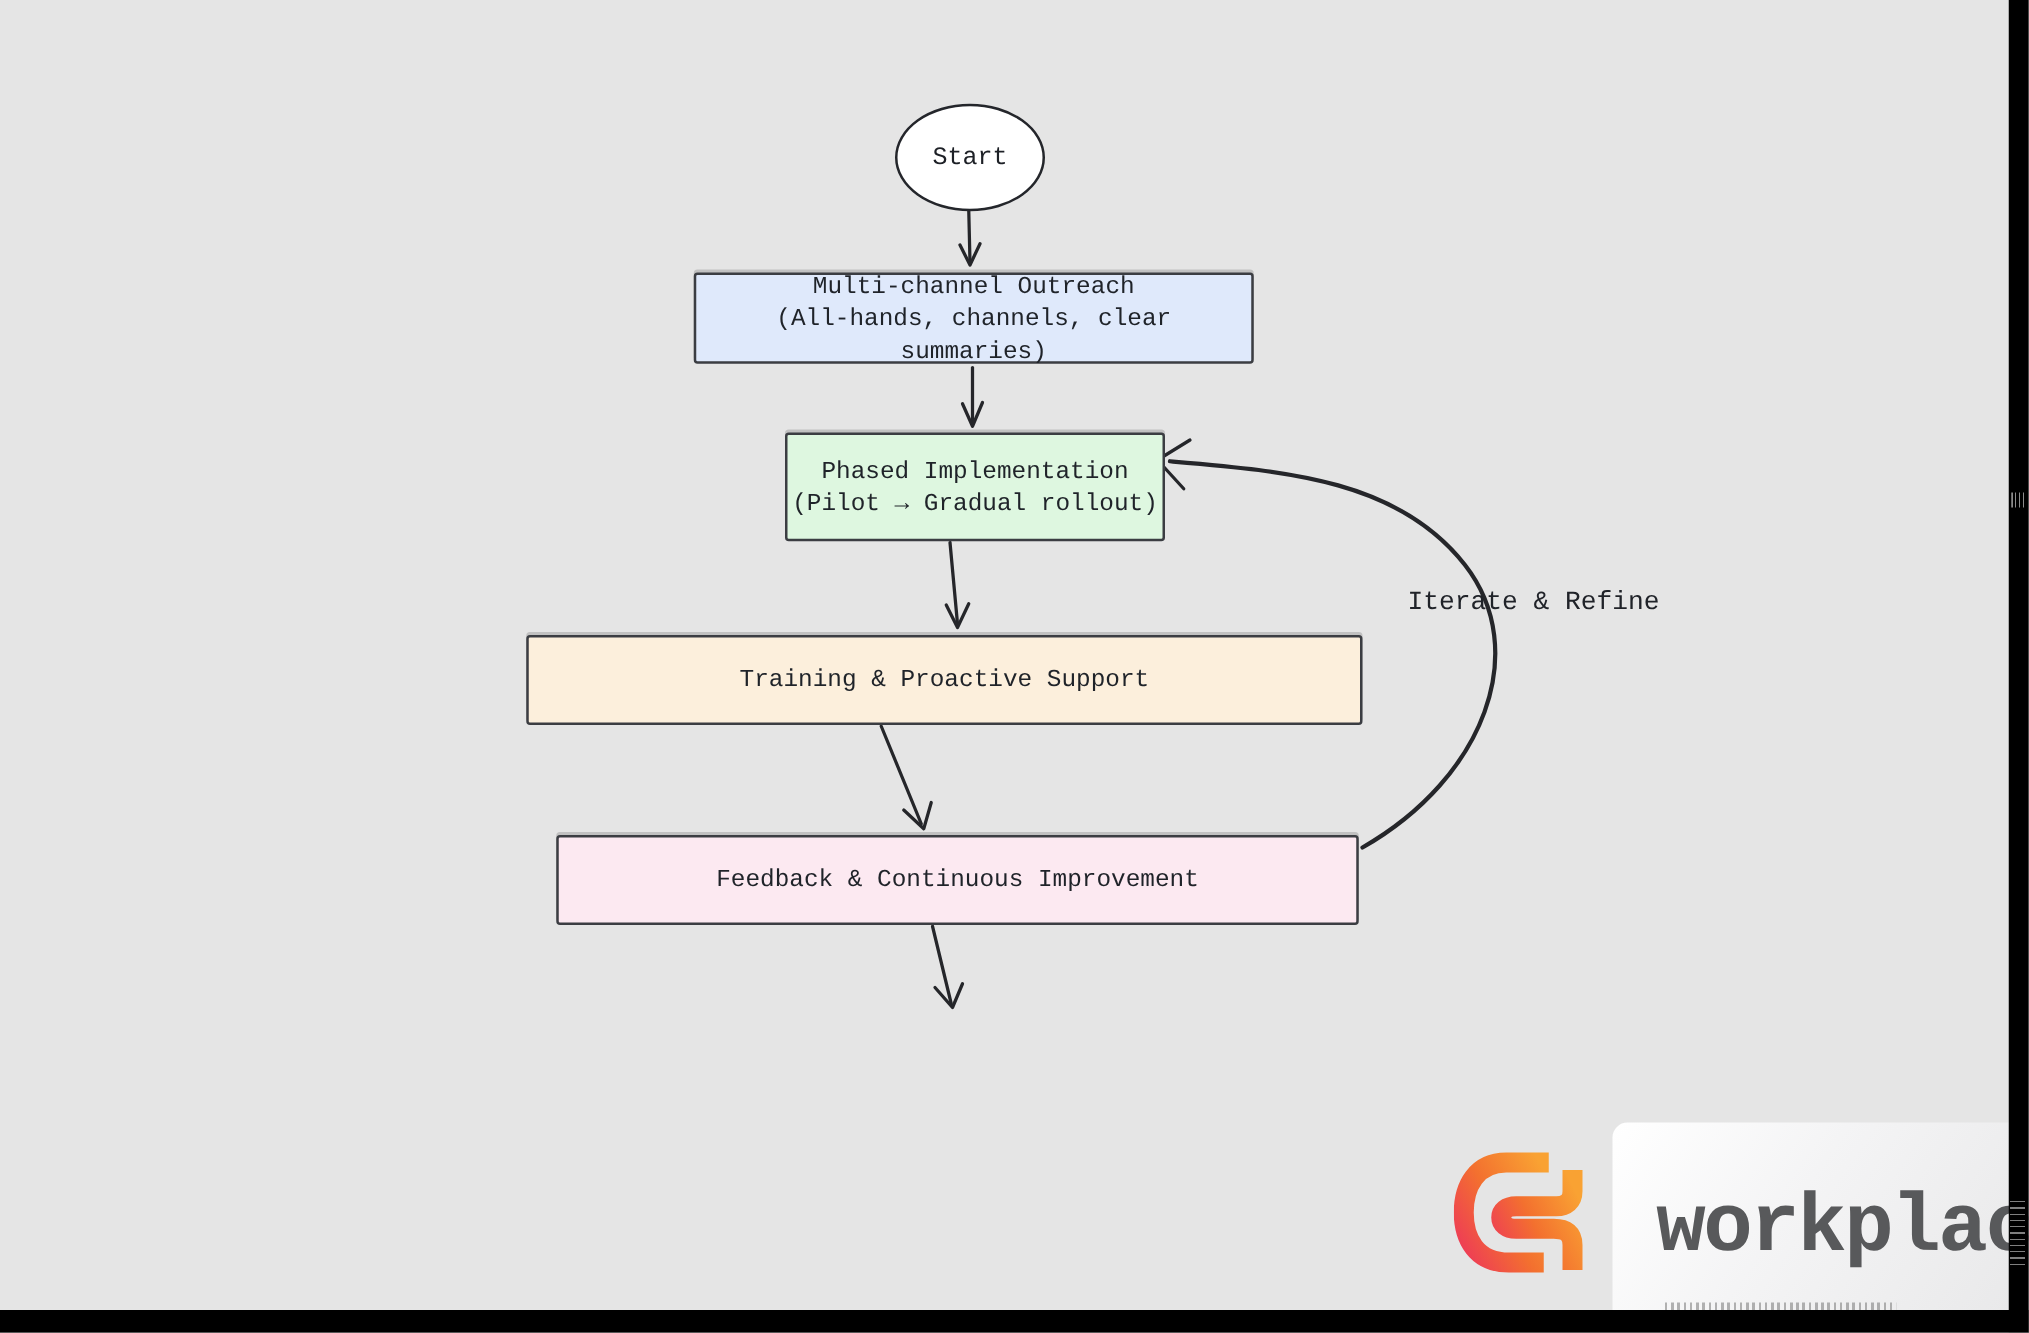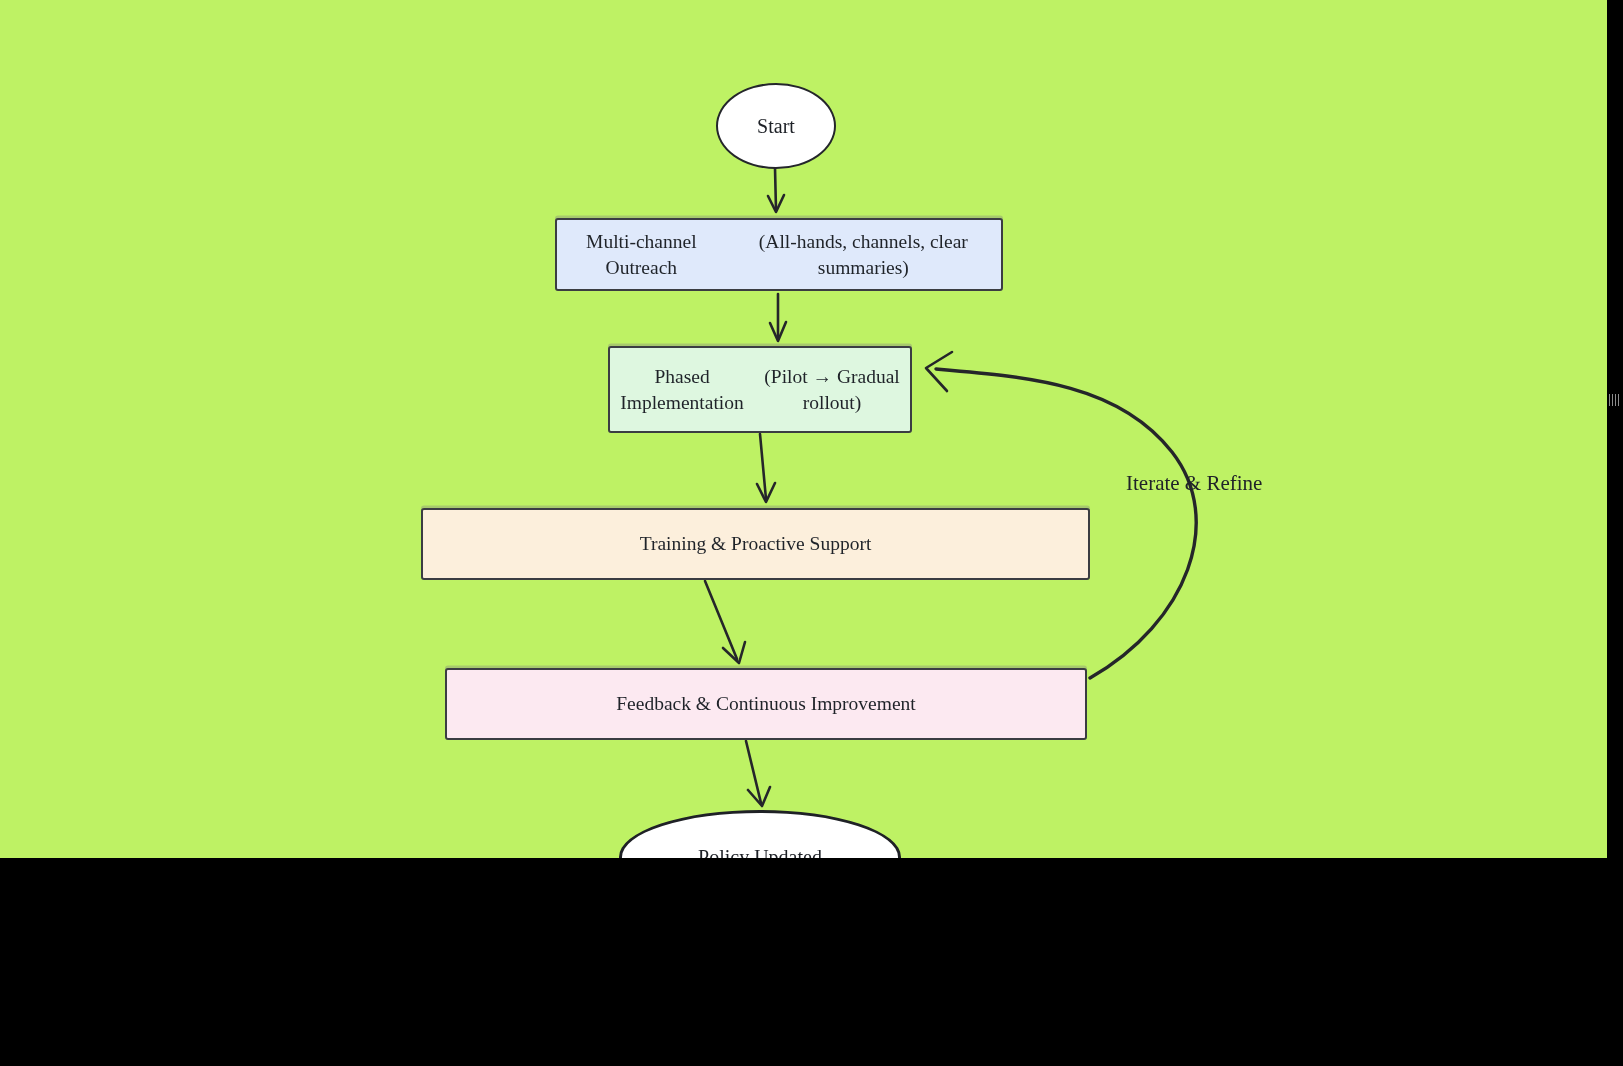--- a/index.html
+++ b/index.html
@@ -1,36 +1,36 @@
 <!DOCTYPE html>
 <html><head>
 <meta charset="utf-8">
 <style>
   html,body{margin:0;padding:0;background:#000;}
   .canvas{
-    position:relative;width:1623px;height:858px;background:#bef264;
-    overflow:hidden;font-family:Liberation Serif, serif;color:#1f2329;
+    position:relative;width:1623px;height:1066px;background:#e5e5e5;
+    overflow:hidden;font-family:Liberation Mono, monospace;color:#1f2329;
   }
   
   .terminal{
     position:absolute;border-radius:50%;background:#fff;
     display:flex;align-items:center;justify-content:center;
     font-size:20px;color:#1d2026;
   }
   .terminal.start{left:716px;top:83px;width:116px;height:82px;border:2.5px solid #24262b;}
   .terminal.end{left:619px;top:810px;width:276px;height:88px;border:3px solid #1f2126;font-size:20px;}
   .step{
     position:absolute;border:2px solid #3b3d42;border-radius:3px;
     box-shadow:0 -2.5px 0 rgba(125,125,125,.35);
-    display:flex;align-items:center;justify-content:center;
+    display:flex;flex-direction:column;align-items:center;justify-content:center;
     text-align:center;line-height:26px;font-size:19.5px;
   }
   .step .sub{font-size:19.5px;}
   .step1{left:555px;top:218px;width:444px;height:69px;background:#dfe9fb;}
-  .step2{left:608px;top:346px;width:300px;height:83px;background:#def7e0;justify-content:center;}
+  .step2{left:628px;top:346px;width:300px;height:83px;background:#def7e0;justify-content:center;}
   .step3{left:421px;top:508px;width:665px;height:68px;background:#fcefdc;}
   .step4{left:445px;top:668px;width:638px;height:68px;background:#fce9f1;}
   
   svg.connectors{position:absolute;left:0;top:0;}
   .edge{stroke:#25262a;stroke-width:2.6;fill:none;stroke-linecap:round;stroke-linejoin:round;}
   .edge.bold{stroke-width:3.4;}
   .loop-label{
     position:absolute;left:1126px;top:471px;font-size:21px;color:#202329;white-space:nowrap;
   }
   
@@ -114,23 +114,20 @@
   </div>
 
   <div class="step step3">
     <div>Training &amp; Proactive Support</div>
   </div>
 
   <div class="step step4">
     <div>Feedback &amp; Continuous Improvement</div>
   </div>
 
-  <div class="terminal end">
-    <span>Policy Updated</span>
-  </div>
 
   <div class="loop-label">Iterate &amp; Refine</div>
 
   <div class="brand-wash"></div>
 
   <svg class="brand-icon" width="112" height="102" viewBox="0 0 112 102">
     <defs>
       <linearGradient id="wpg" x1="0" y1="0.85" x2="1" y2="0.15">
         <stop offset="0" stop-color="#ee4053"></stop>
         <stop offset="0.45" stop-color="#f3702f"></stop>

